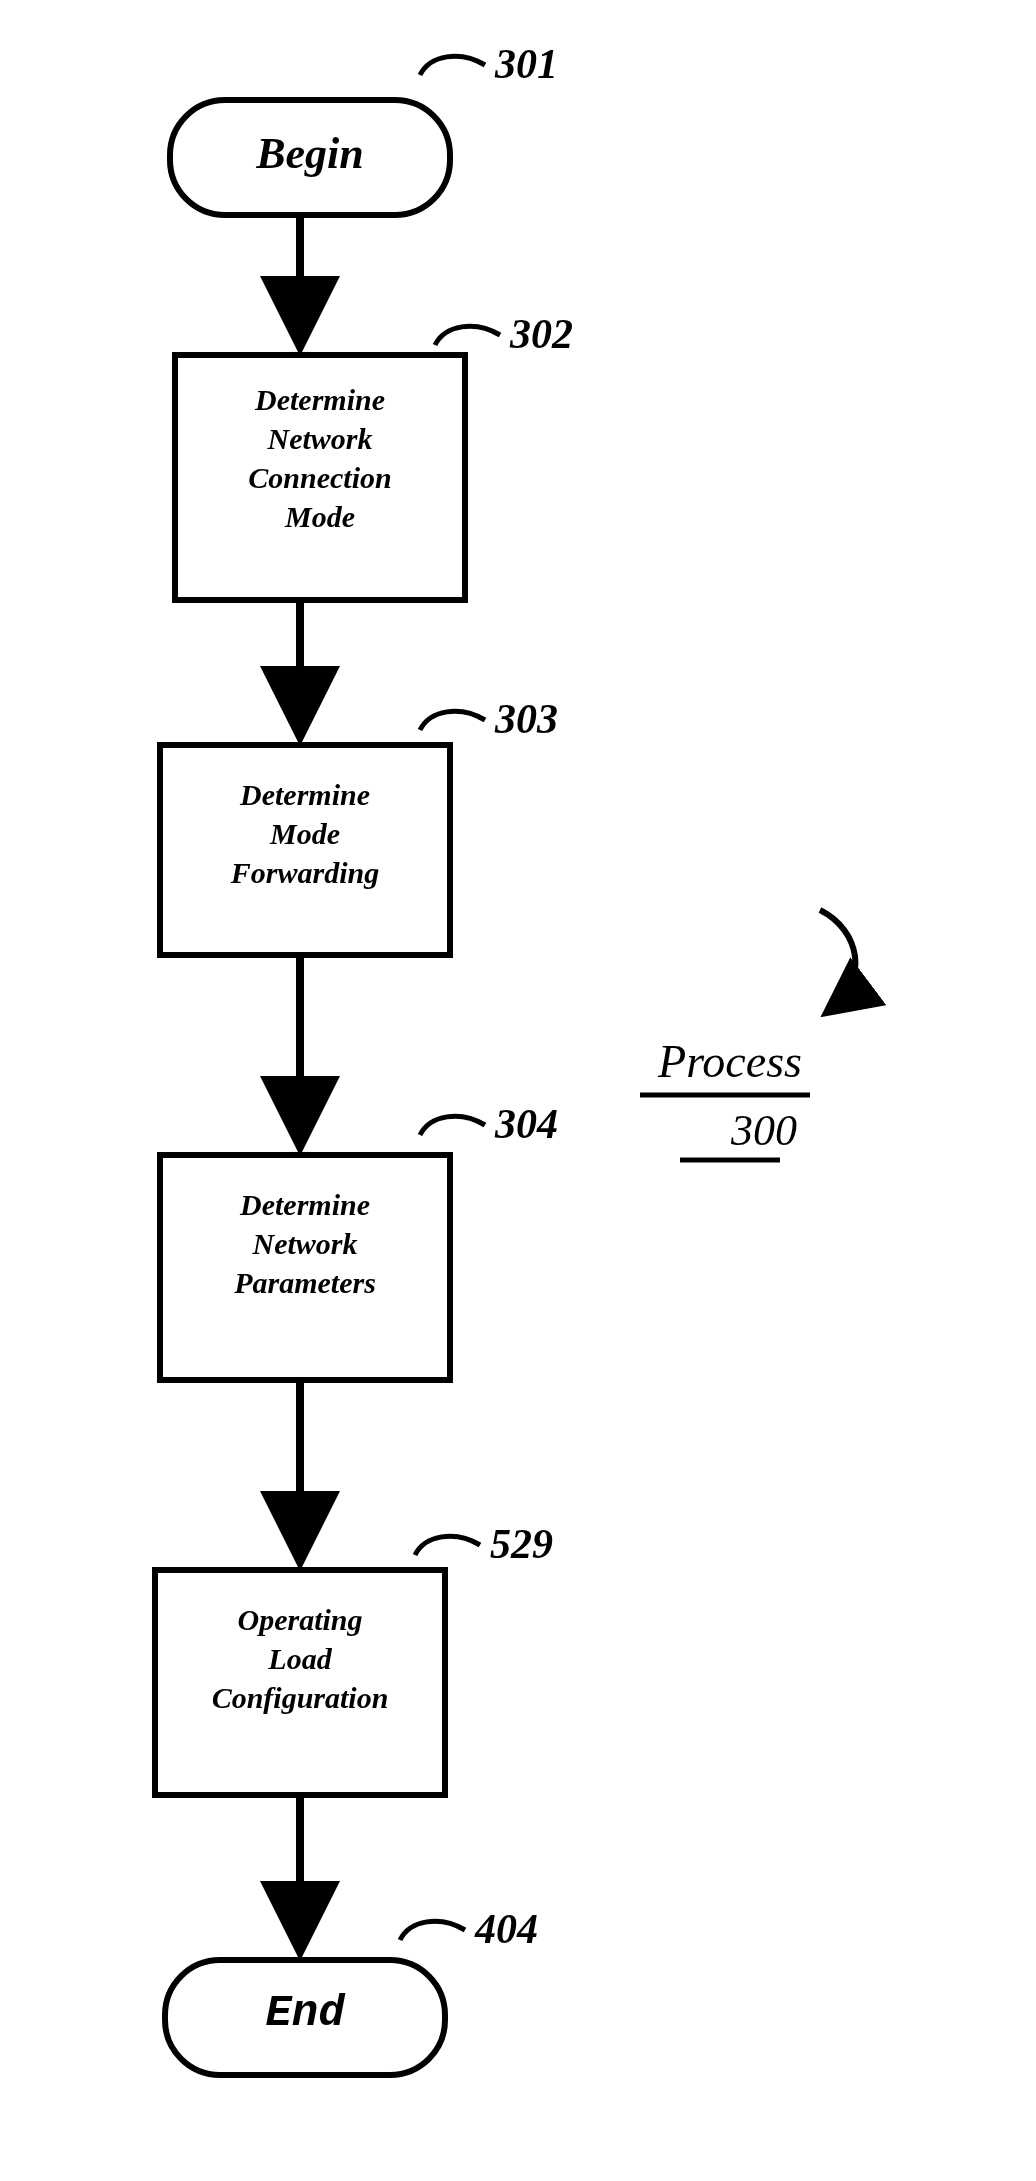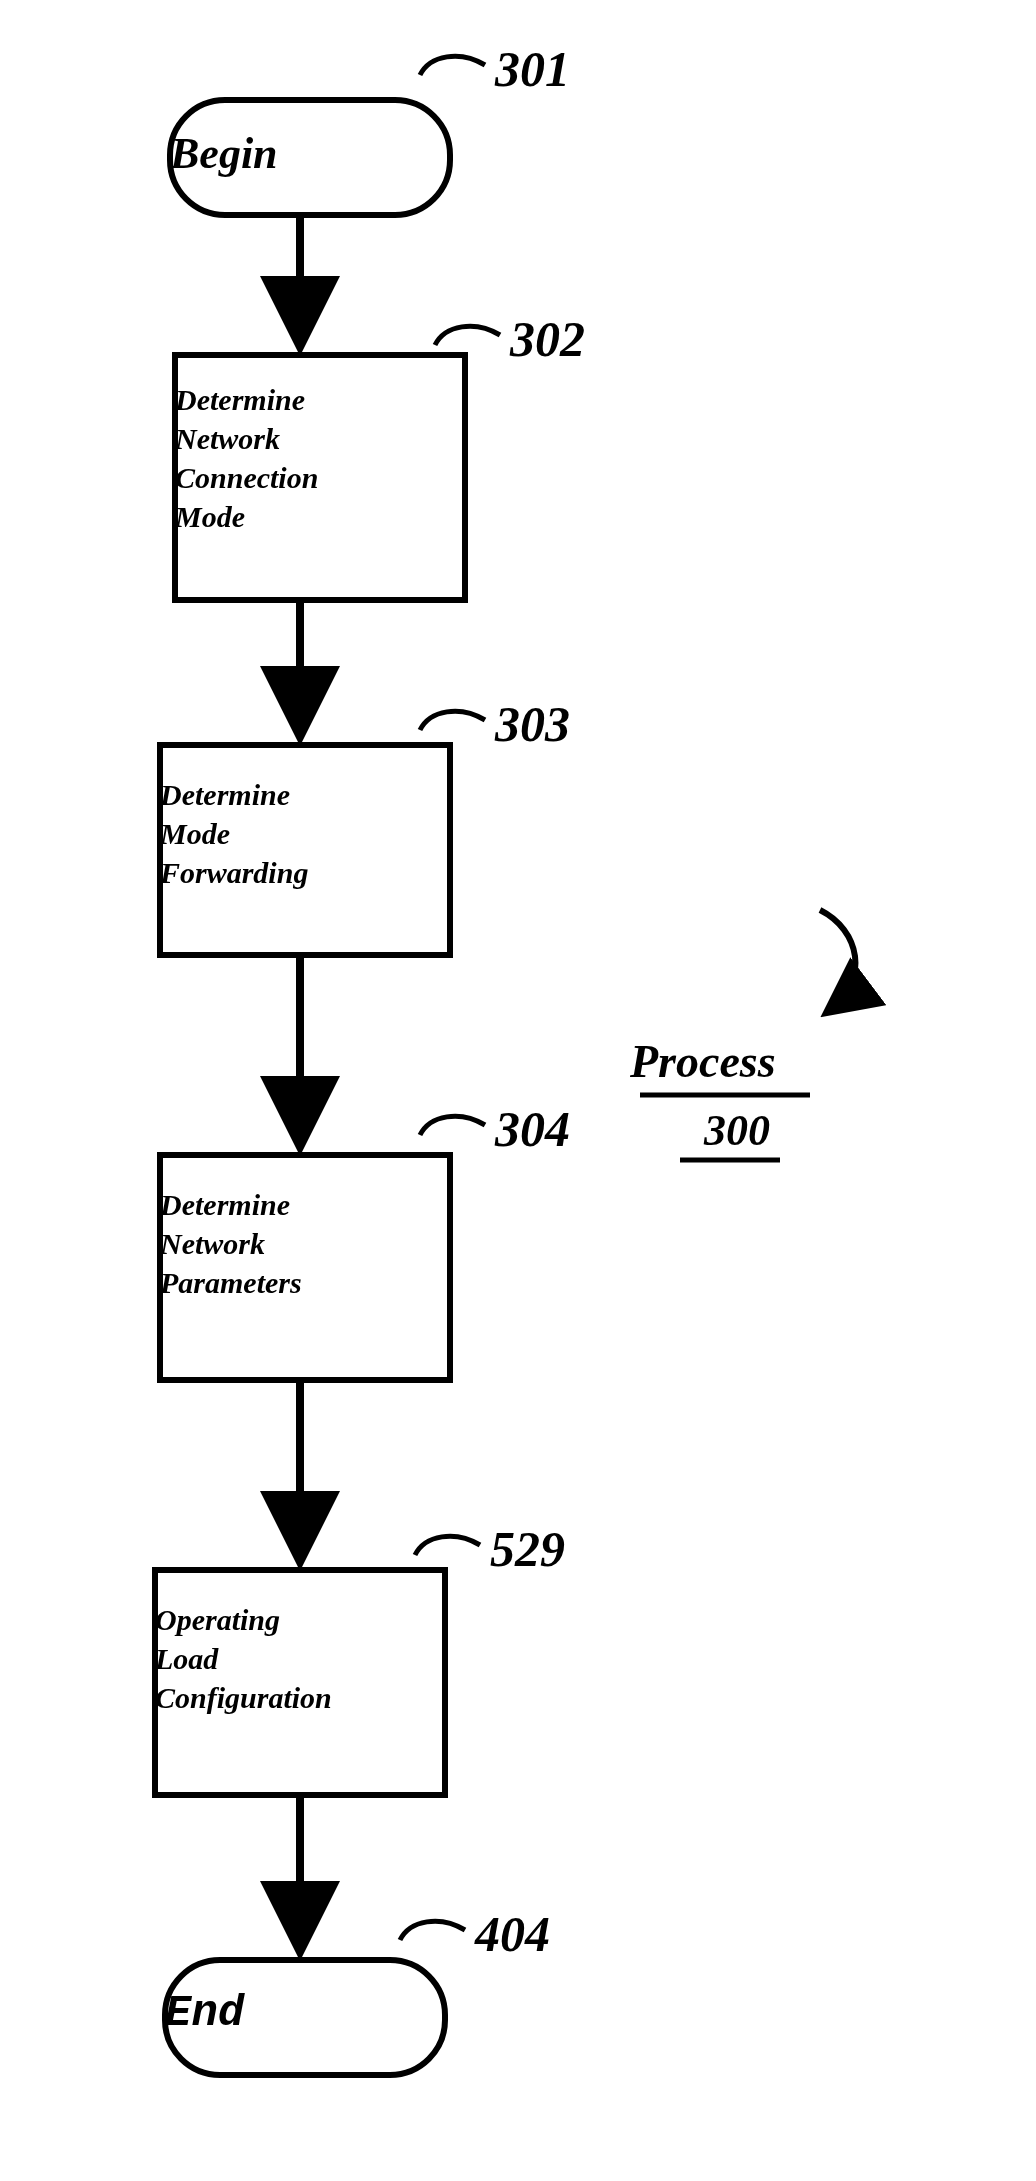--- a/index.html
+++ b/index.html
@@ -16,39 +16,40 @@
     height: 2181px;
   }
   svg.flow {
     position: absolute;
     left: 0; top: 0;
     width: 1036px;
     height: 2181px;
   }
   .node-text {
     position: absolute;
+    text-align: center;
     font-size: 30px;
     line-height: 1.3;
     color: #000;
     font-weight: bold;
     font-style: italic;
   }
   .label {
     position: absolute;
-    font-size: 50px;
+    font-size: 42px;
     color: #000;
     font-style: italic;
     font-weight: bold;
     font-family: "Brush Script MT", "Comic Sans MS", cursive;
   }
   .process-label {
     position: absolute;
-    text-align: left;
+    text-align: center;
     font-style: italic;
-    font-weight: bold;
+    font-weight: normal;
     color: #000;
   }
 </style>
 </head>
 <body>
 
 <div class="canvas">
 
 <svg class="flow" viewBox="0 0 1036 2181">
   <defs>

